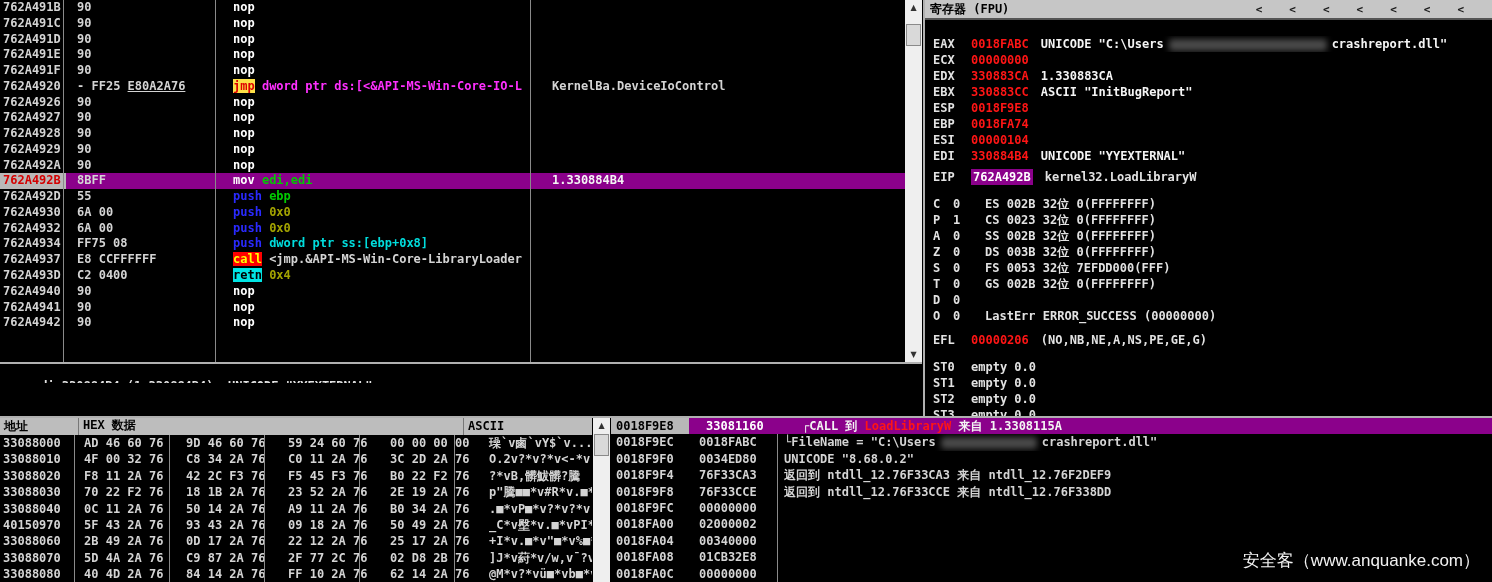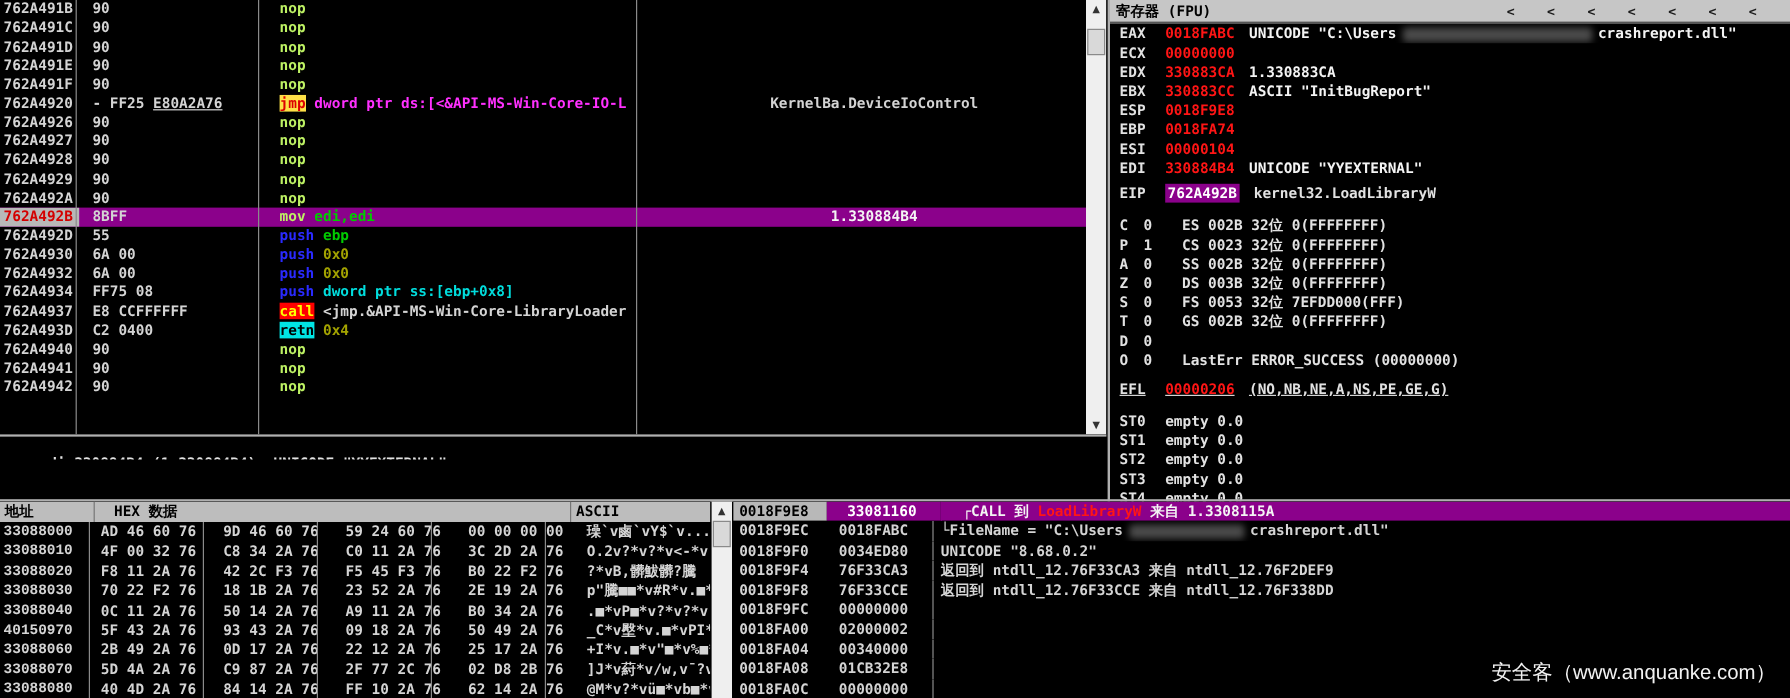--- a/index.html
+++ b/index.html
@@ -8,28 +8,28 @@
   #screen{position:absolute;inset:0;}
   .pane{position:absolute;background:#000;overflow:hidden;}
 
   
   #disasm-pane{left:0;top:0;width:922px;height:362px;}
   #disasm-rows{position:absolute;left:0;top:0;right:17px;}
   .drow{display:flex;height:15.78px;line-height:15.78px;white-space:pre;overflow:hidden;}
   .c-addr{width:63px;padding-left:3px;flex:none;color:#d4d4d4;overflow:hidden;}
   .c-bytes{width:152px;padding-left:11px;flex:none;overflow:hidden;}
   .c-instr{width:315px;padding-left:4px;flex:none;overflow:hidden;}
-  .c-comment{flex:1;padding-left:4px;overflow:hidden;text-align:center;}
+  .c-comment{flex:1;padding-left:4px;overflow:hidden;}
   .drow.sel{background:#8b018b;}
   .drow.sel .c-addr{background:#b8b8b8;color:#d40000;}
   .vline{position:absolute;top:0;bottom:0;width:1px;background:#8a8a8a;}
   .hline{position:absolute;background:#b0b0b0;}
 
   
-  .t-w{color:#d4d4d4;} .t-wt{color:#f4f4f4;} .t-y{color:#bef264;} .t-r{color:#ff1515;}
+  .t-w{color:#d4d4d4;} .t-wt{color:#f4f4f4;} .t-y{color:#ffffff;} .t-r{color:#ff1515;}
   .t-m{color:#ff30ff;} .t-gr{color:#00cc00;} .t-b{color:#2a2aff;} .t-c{color:#00dddd;}
   .t-o{color:#a3a300;}
   .t-jmp{color:#dd0000;background:#fde047;}
   .t-call{color:#ffff00;background:#ff0000;}
   .t-retn{color:#000;background:#00e5e5;}
   .u{text-decoration:underline;}
   .redact{display:inline-block;height:12px;background:#4a4a4a;filter:blur(3px);
           border-radius:3px;vertical-align:middle;margin:0 5px;}
 
   
@@ -40,43 +40,43 @@
   .sb-thumb{position:absolute;left:1px;right:1px;height:20px;background:#d9d9d9;border:1px solid #8a8a8a;}
 
   
   #info-pane{left:0;top:364px;width:922px;height:18px;padding:1px 0 0 4px;color:#e2e2e2;white-space:pre;}
 
   
   #regs-pane{left:925px;top:0;width:567px;height:418px;}
   #regs-title{height:18px;background:#c6c6c6;color:#000;display:flex;align-items:center;
               padding-left:5px;border-bottom:2px solid #555;}
   #chevrons{margin-left:auto;display:flex;gap:27px;padding-right:28px;color:#1a1a1a;font-size:11px;}
-  #regs-body{padding-top:0;}
+  #regs-body{padding-top:16px;}
   .rrow{display:flex;height:16px;line-height:16px;white-space:pre;padding-left:8px;overflow:hidden;}
   .rname{width:38px;flex:none;color:#e2e2e2;}
   .rval{flex:none;color:#e2e2e2;}
   .red{color:#ff1515;}
   .rcomment{margin-left:12px;color:#e2e2e2;}
   .eipval{background:#8b018b;color:#fff;padding:0 2px;}
   .fname{width:20px;flex:none;color:#e2e2e2;}
   .fval{width:32px;flex:none;color:#e2e2e2;}
   .frest{color:#e2e2e2;}
   #regs-eip{margin-top:5px;}
   #regs-flags{margin-top:11px;}
-  #regs-efl{margin-top:8px;text-decoration:underline;}
+  #regs-efl{margin-top:8px;}
   #regs-st{margin-top:11px;}
 
   
   #dump-pane{left:0;top:418px;width:592px;height:164px;}
   #dump-header{height:17px;background:#bdbdbd;color:#000;display:flex;line-height:17px;white-space:pre;}
   .dh1{width:74px;padding-left:4px;flex:none;}
-  .dh2{width:380px;padding-left:16px;flex:none;border-left:1px solid #777;}
+  .dh2{width:380px;padding-left:4px;flex:none;border-left:1px solid #777;font-family:Liberation Mono, monospace;}
   .dh3{flex:1;padding-left:4px;border-left:1px solid #777;}
   .mrow{display:flex;height:16.4px;line-height:16.4px;white-space:pre;overflow:hidden;}
-  .m-addr{width:74px;padding-left:3px;flex:none;font-family:Liberation Mono, monospace;}
+  .m-addr{width:74px;padding-left:3px;flex:none;}
   .m-hex{width:95px;padding-left:7px;flex:none;}
   .m-ascii{flex:1;padding-left:4px;overflow:hidden;}
   #dump-vlines .vline{top:17px;}
 
   
   #stack-pane{left:611px;top:418px;width:881px;height:164px;}
   .srow{display:flex;height:16.4px;line-height:16.4px;white-space:pre;overflow:hidden;}
   .s-addr{width:73px;padding-left:5px;flex:none;}
   .s-val{width:78px;padding-left:10px;flex:none;}
   .s-comment{flex:1;padding-left:6px;border-left:1px solid #8a8a8a;overflow:hidden;}

